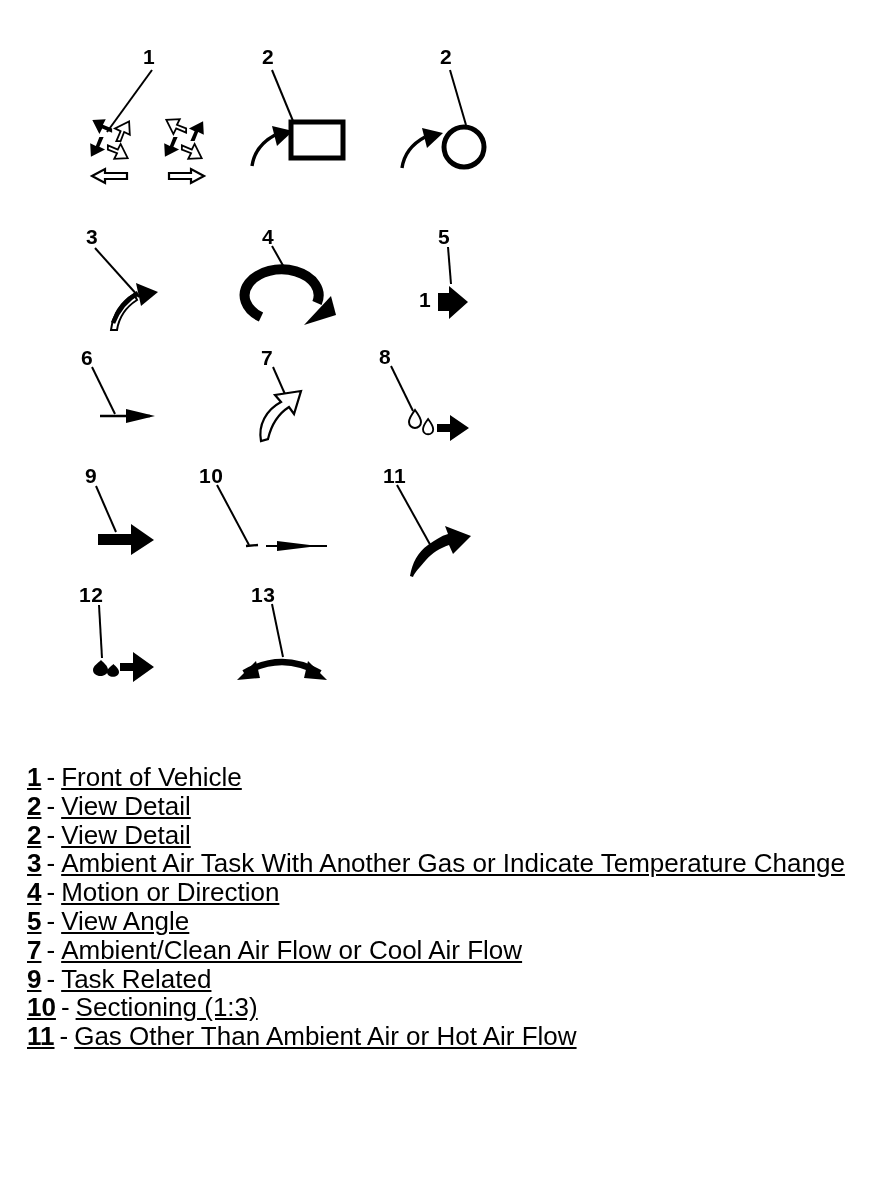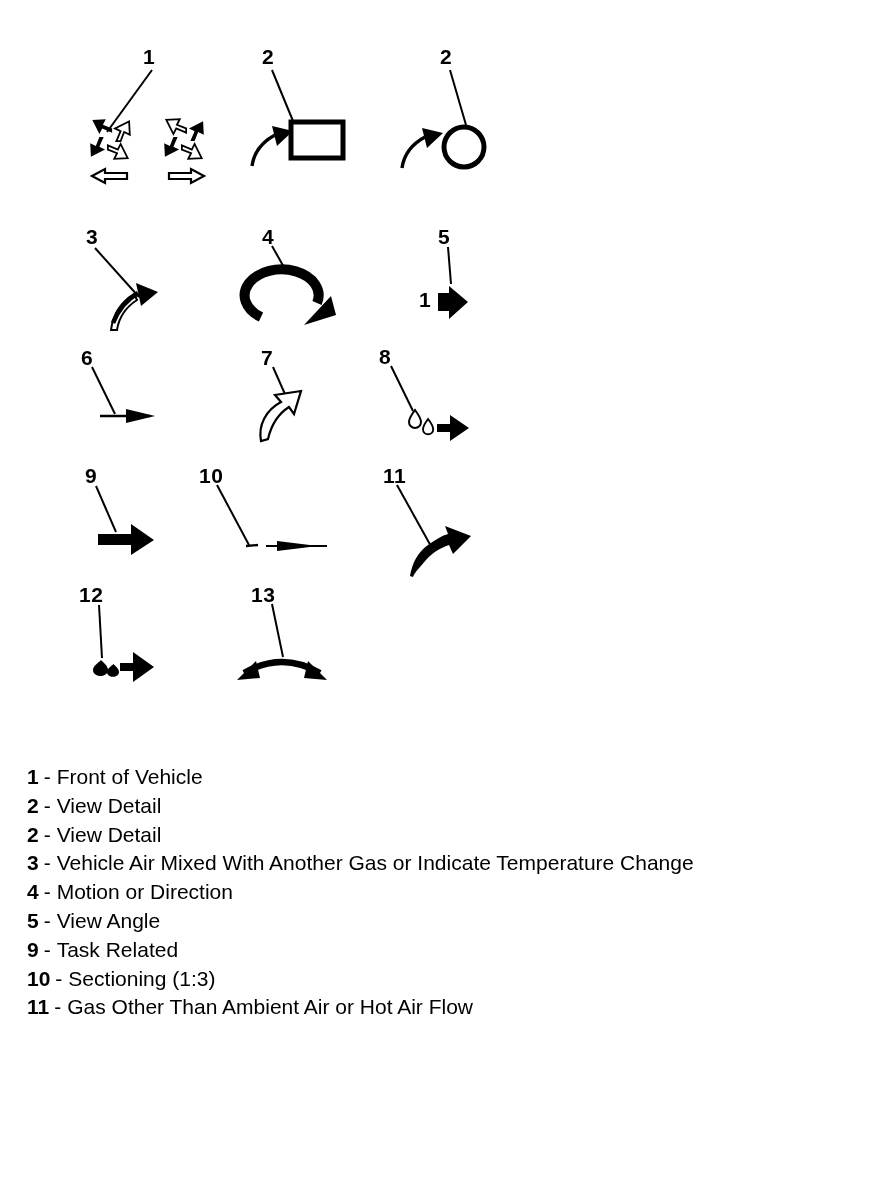--- a/index.html
+++ b/index.html
@@ -2,21 +2,21 @@
 <html><head>
 <meta charset="utf-8">
 <style>
   html,body{margin:0;padding:0;background:#ffffff;}
   body{width:880px;height:1178px;font-family:"Liberation Sans",sans-serif;color:#000;}
   .canvas{position:relative;width:880px;height:1178px;background:#fff;overflow:hidden;}
   .figure-svg{position:absolute;left:0;top:0;}
   .callout{position:absolute;font-size:21px;font-weight:bold;line-height:1;letter-spacing:0.5px;}
   .ref-num{position:absolute;font-size:21px;font-weight:bold;line-height:1;}
   .legend{position:absolute;left:27px;top:763px;}
-  .legend-row{font-size:21px;line-height:28.8px;white-space:nowrap;}
+  .legend-row{font-size:26px;line-height:28.8px;white-space:nowrap;text-decoration:underline;}
   .legend-num{font-weight:bold;}
   .legend-sep{display:inline-block;margin:0 6px 0 5px;}
 </style>
 </head>
 <body>
 
 <div class="canvas">
 
   <svg class="figure-svg" width="880" height="740" viewBox="0 0 880 740">
 
@@ -136,21 +136,22 @@
   <div class="callout" style="left:383px;top:465px">11</div>
   <div class="callout" style="left:79px;top:584px">12</div>
   <div class="callout" style="left:251px;top:584px">13</div>
 
   <div class="ref-num" style="left:419px;top:289px">1</div>
 
   <div class="legend">
     <div class="legend-row"><span class="legend-num">1</span><span class="legend-sep">-</span><span class="legend-text">Front of Vehicle</span></div>
     <div class="legend-row"><span class="legend-num">2</span><span class="legend-sep">-</span><span class="legend-text">View Detail</span></div>
     <div class="legend-row"><span class="legend-num">2</span><span class="legend-sep">-</span><span class="legend-text">View Detail</span></div>
-    <div class="legend-row"><span class="legend-num">3</span><span class="legend-sep">-</span><span class="legend-text">Vehicle Air Mixed With Another Gas or Indicate Temperature Change</span></div>
+    <div class="legend-row"><span class="legend-num">3</span><span class="legend-sep">-</span><span class="legend-text">Ambient Air Task With Another Gas or Indicate Temperature Change</span></div>
     <div class="legend-row"><span class="legend-num">4</span><span class="legend-sep">-</span><span class="legend-text">Motion or Direction</span></div>
     <div class="legend-row"><span class="legend-num">5</span><span class="legend-sep">-</span><span class="legend-text">View Angle</span></div>
+    <div class="legend-row"><span class="legend-num">7</span><span class="legend-sep">-</span><span class="legend-text">Ambient/Clean Air Flow or Cool Air Flow</span></div>
     <div class="legend-row"><span class="legend-num">9</span><span class="legend-sep">-</span><span class="legend-text">Task Related</span></div>
     <div class="legend-row"><span class="legend-num">10</span><span class="legend-sep">-</span><span class="legend-text">Sectioning (1:3)</span></div>
     <div class="legend-row"><span class="legend-num">11</span><span class="legend-sep">-</span><span class="legend-text">Gas Other Than Ambient Air or Hot Air Flow</span></div>
   </div>
 
 </div>
 
 </body></html>

